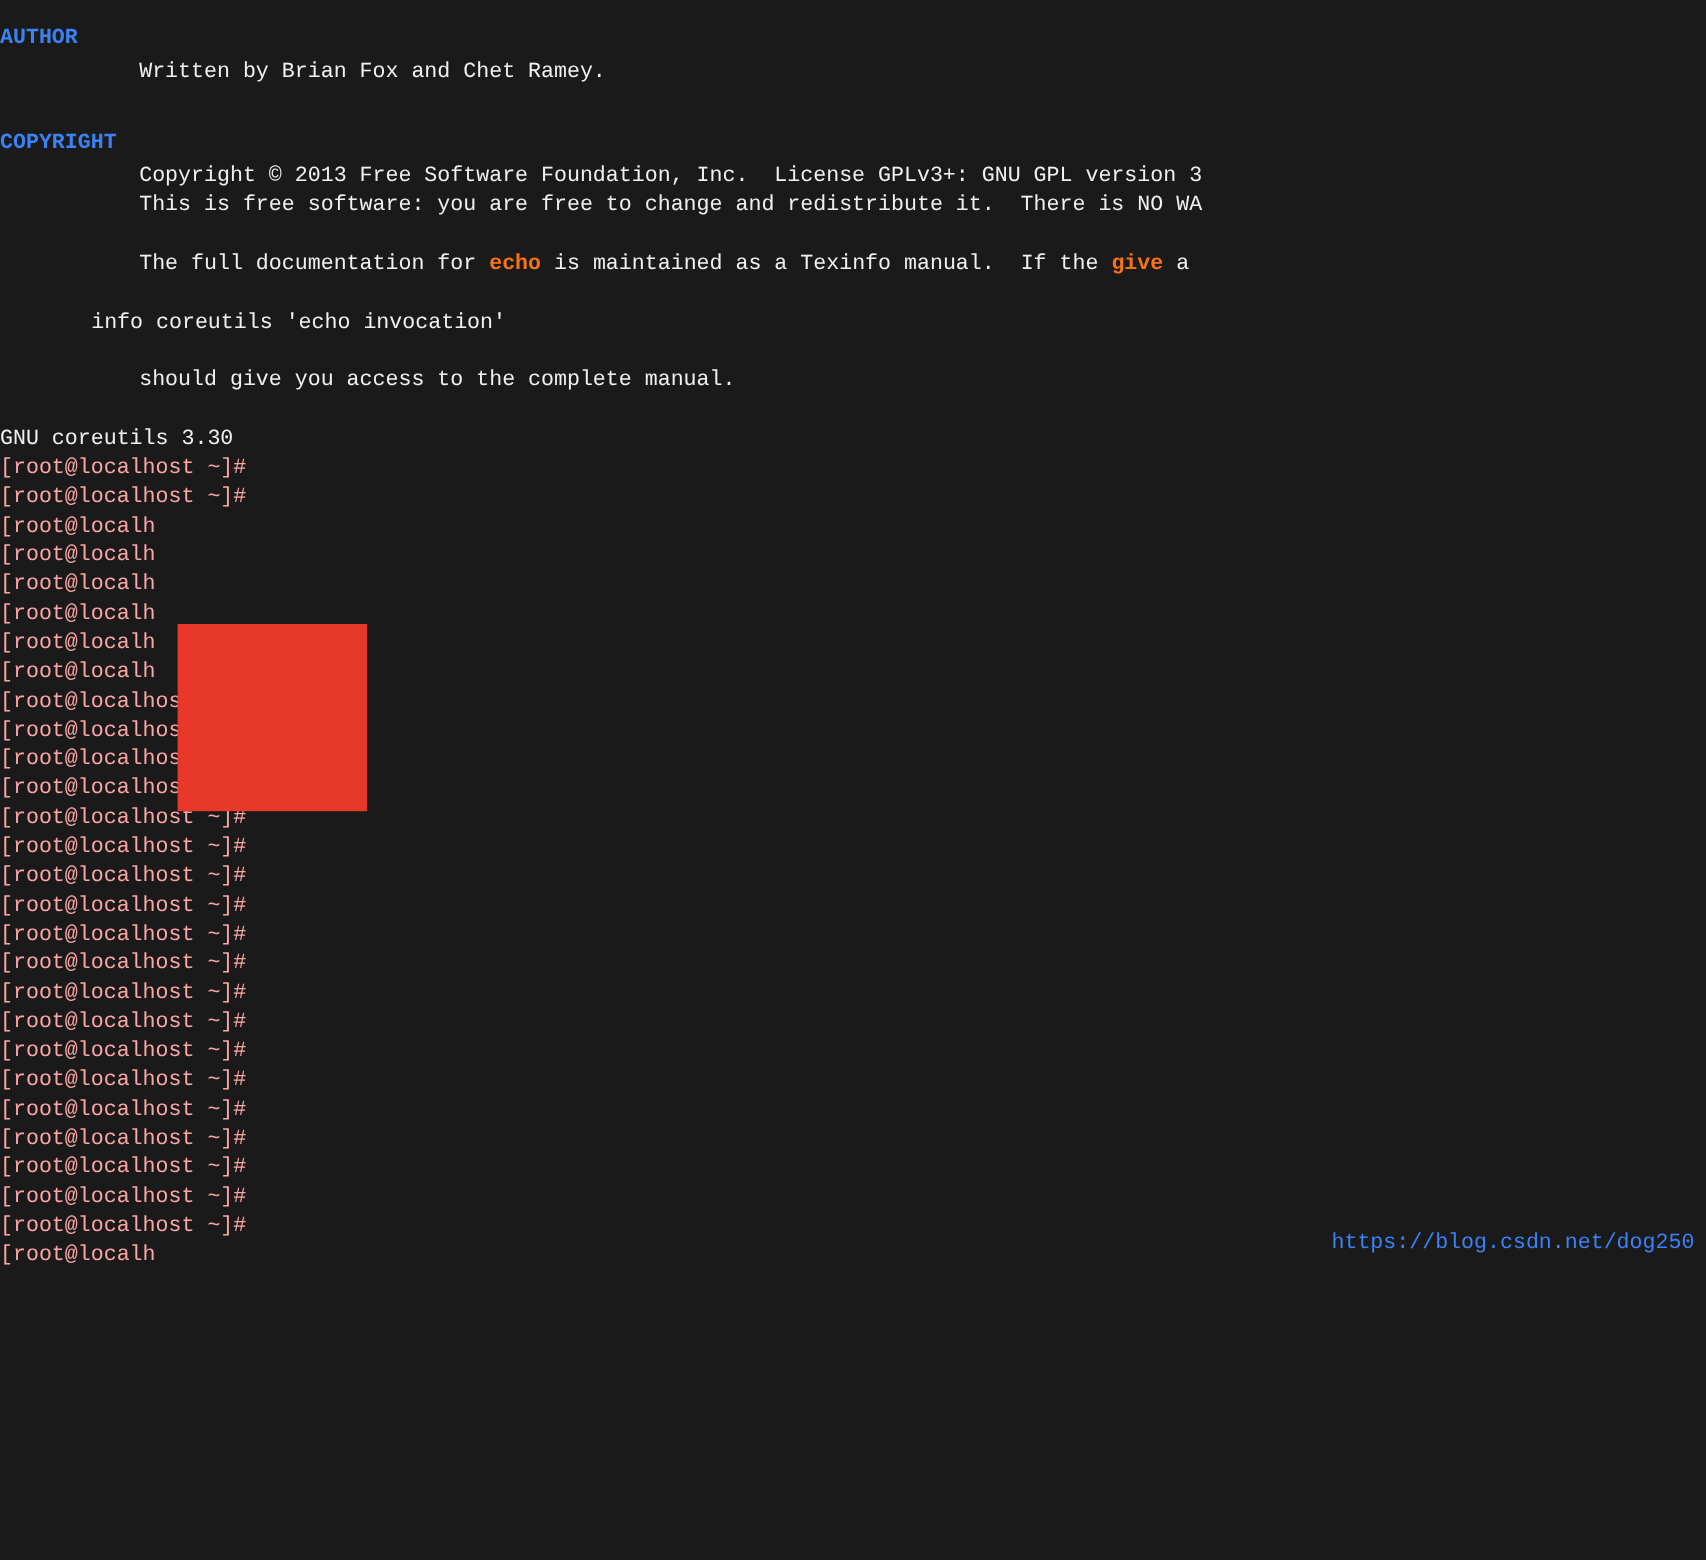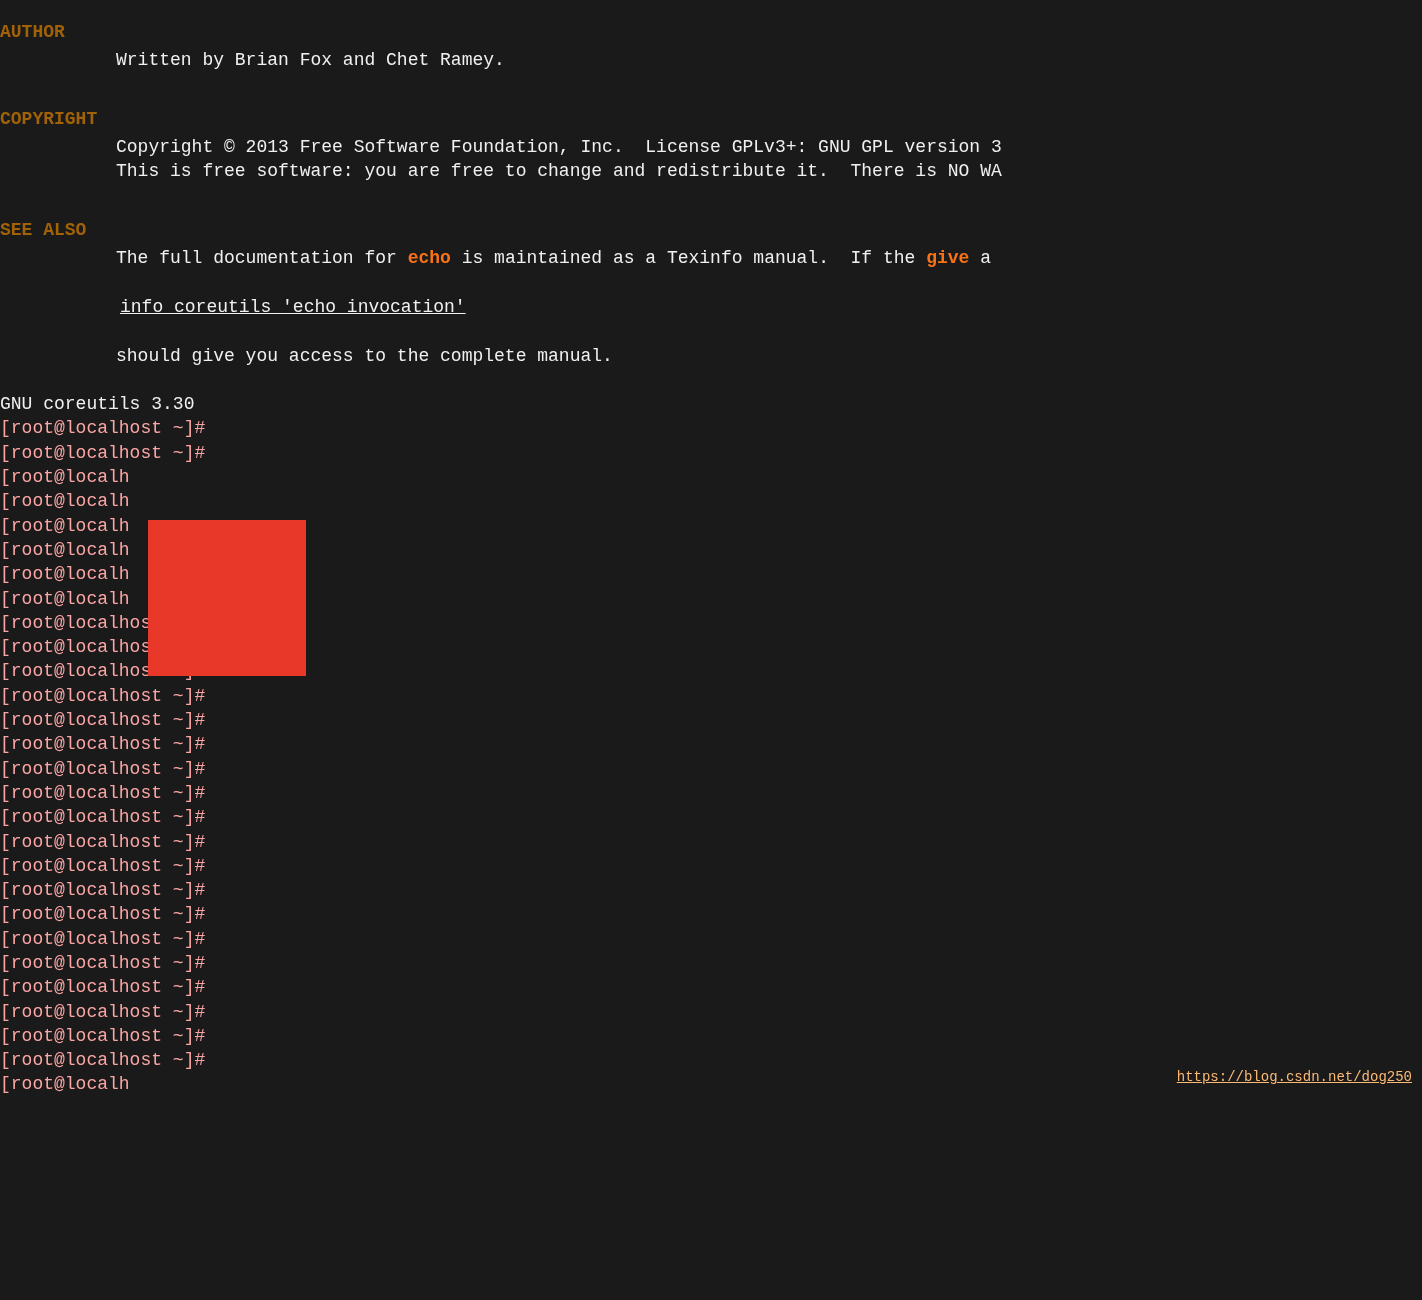--- a/index.html
+++ b/index.html
@@ -19,33 +19,32 @@
       overflow-x: hidden;
       position: relative;
     }
 
     .terminal {
       padding: 10px 0;
       position: relative;
     }
 
     .section-header {
-      color: #a16207;
+      color: #3b82f6;
       font-weight: bold;
       margin-top: 10px;
       margin-bottom: 4px;
     }
 
     .indent {
       padding-left: 116px;
     }
 
     .indent2 {
-      padding-left: 120px;
-      text-decoration: underline;
+      padding-left: 76px;
     }
 
     .highlight {
       color: #f97316;
       font-weight: bold;
     }
 
     .prompt-line {
       color: #fca5a5;
     }
@@ -57,23 +56,22 @@
       height: 156px;
       left: 148px;
       top: 520px;
       z-index: 10;
     }
 
     .watermark {
       position: absolute;
       bottom: 20px;
       right: 10px;
-      color: #fdba74;
-      font-size: 14px;
-      text-decoration: underline;
+      color: #3b82f6;
+      font-size: 18px;
     }
 
     .line {
       white-space: pre;
       display: block;
     }
   </style>
 </head>
 <body>
 
@@ -88,21 +86,20 @@
 
   <div>
     <span class="line section-header">COPYRIGHT</span>
     <span class="line indent">Copyright © 2013 Free Software Foundation, Inc.  License GPLv3+: GNU GPL version 3</span>
     <span class="line indent">This is free software: you are free to change and redistribute it.  There is NO WA</span>
   </div>
 
   <span class="line">&nbsp;</span>
 
   <div>
-    <span class="line section-header">SEE ALSO</span>
     <span class="line indent">The full documentation for <span class="highlight">echo</span> is maintained as a Texinfo manual.  If the <span class="highlight">give</span> a</span>
     <span class="line">&nbsp;</span>
     <span class="line indent2">info coreutils 'echo invocation'</span>
     <span class="line">&nbsp;</span>
     <span class="line indent">should give you access to the complete manual.</span>
   </div>
 
   <span class="line">&nbsp;</span>
 
   <span class="line">GNU coreutils 3.30</span>

